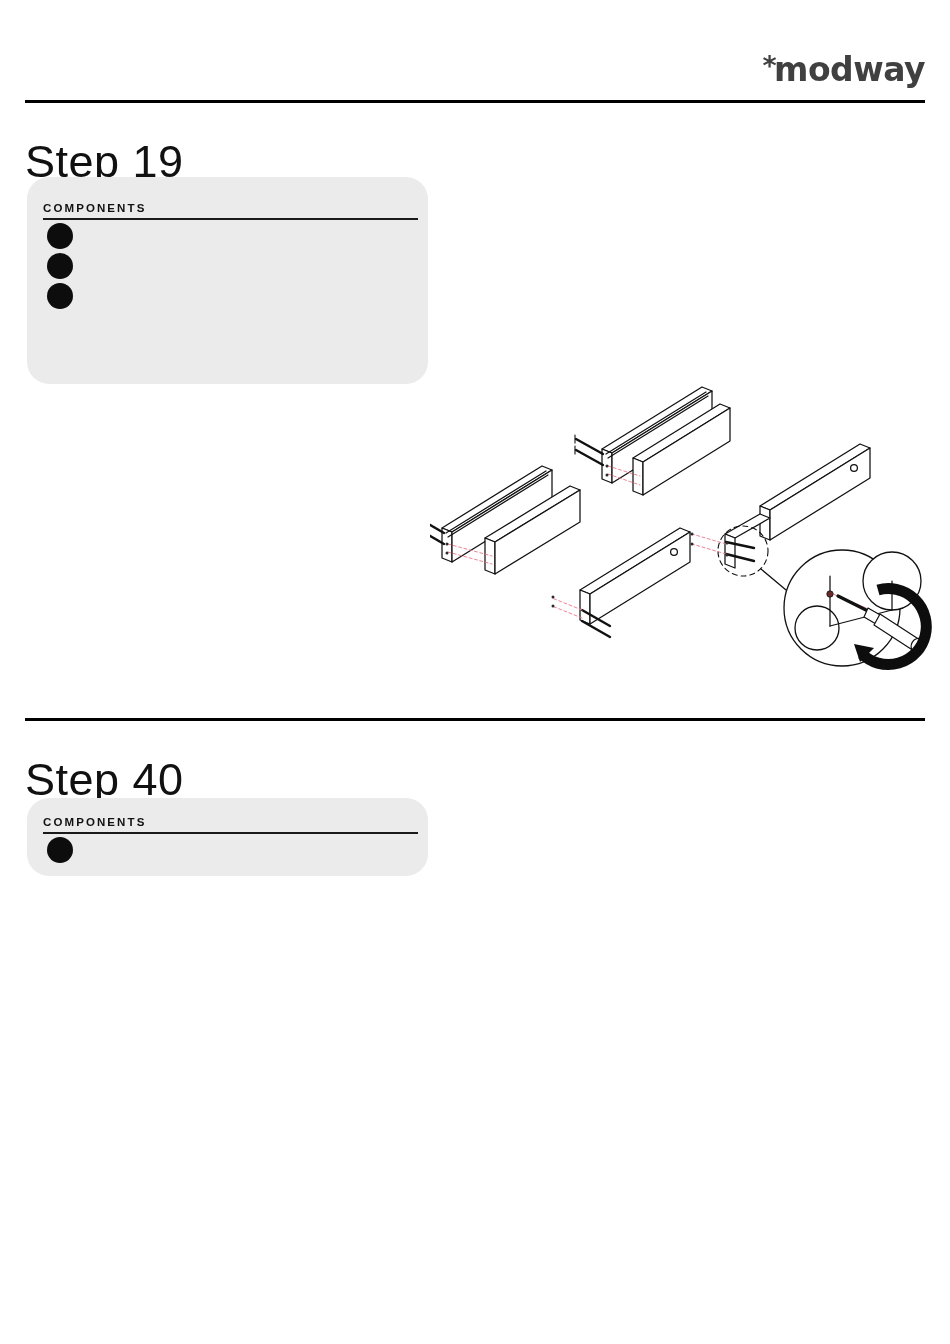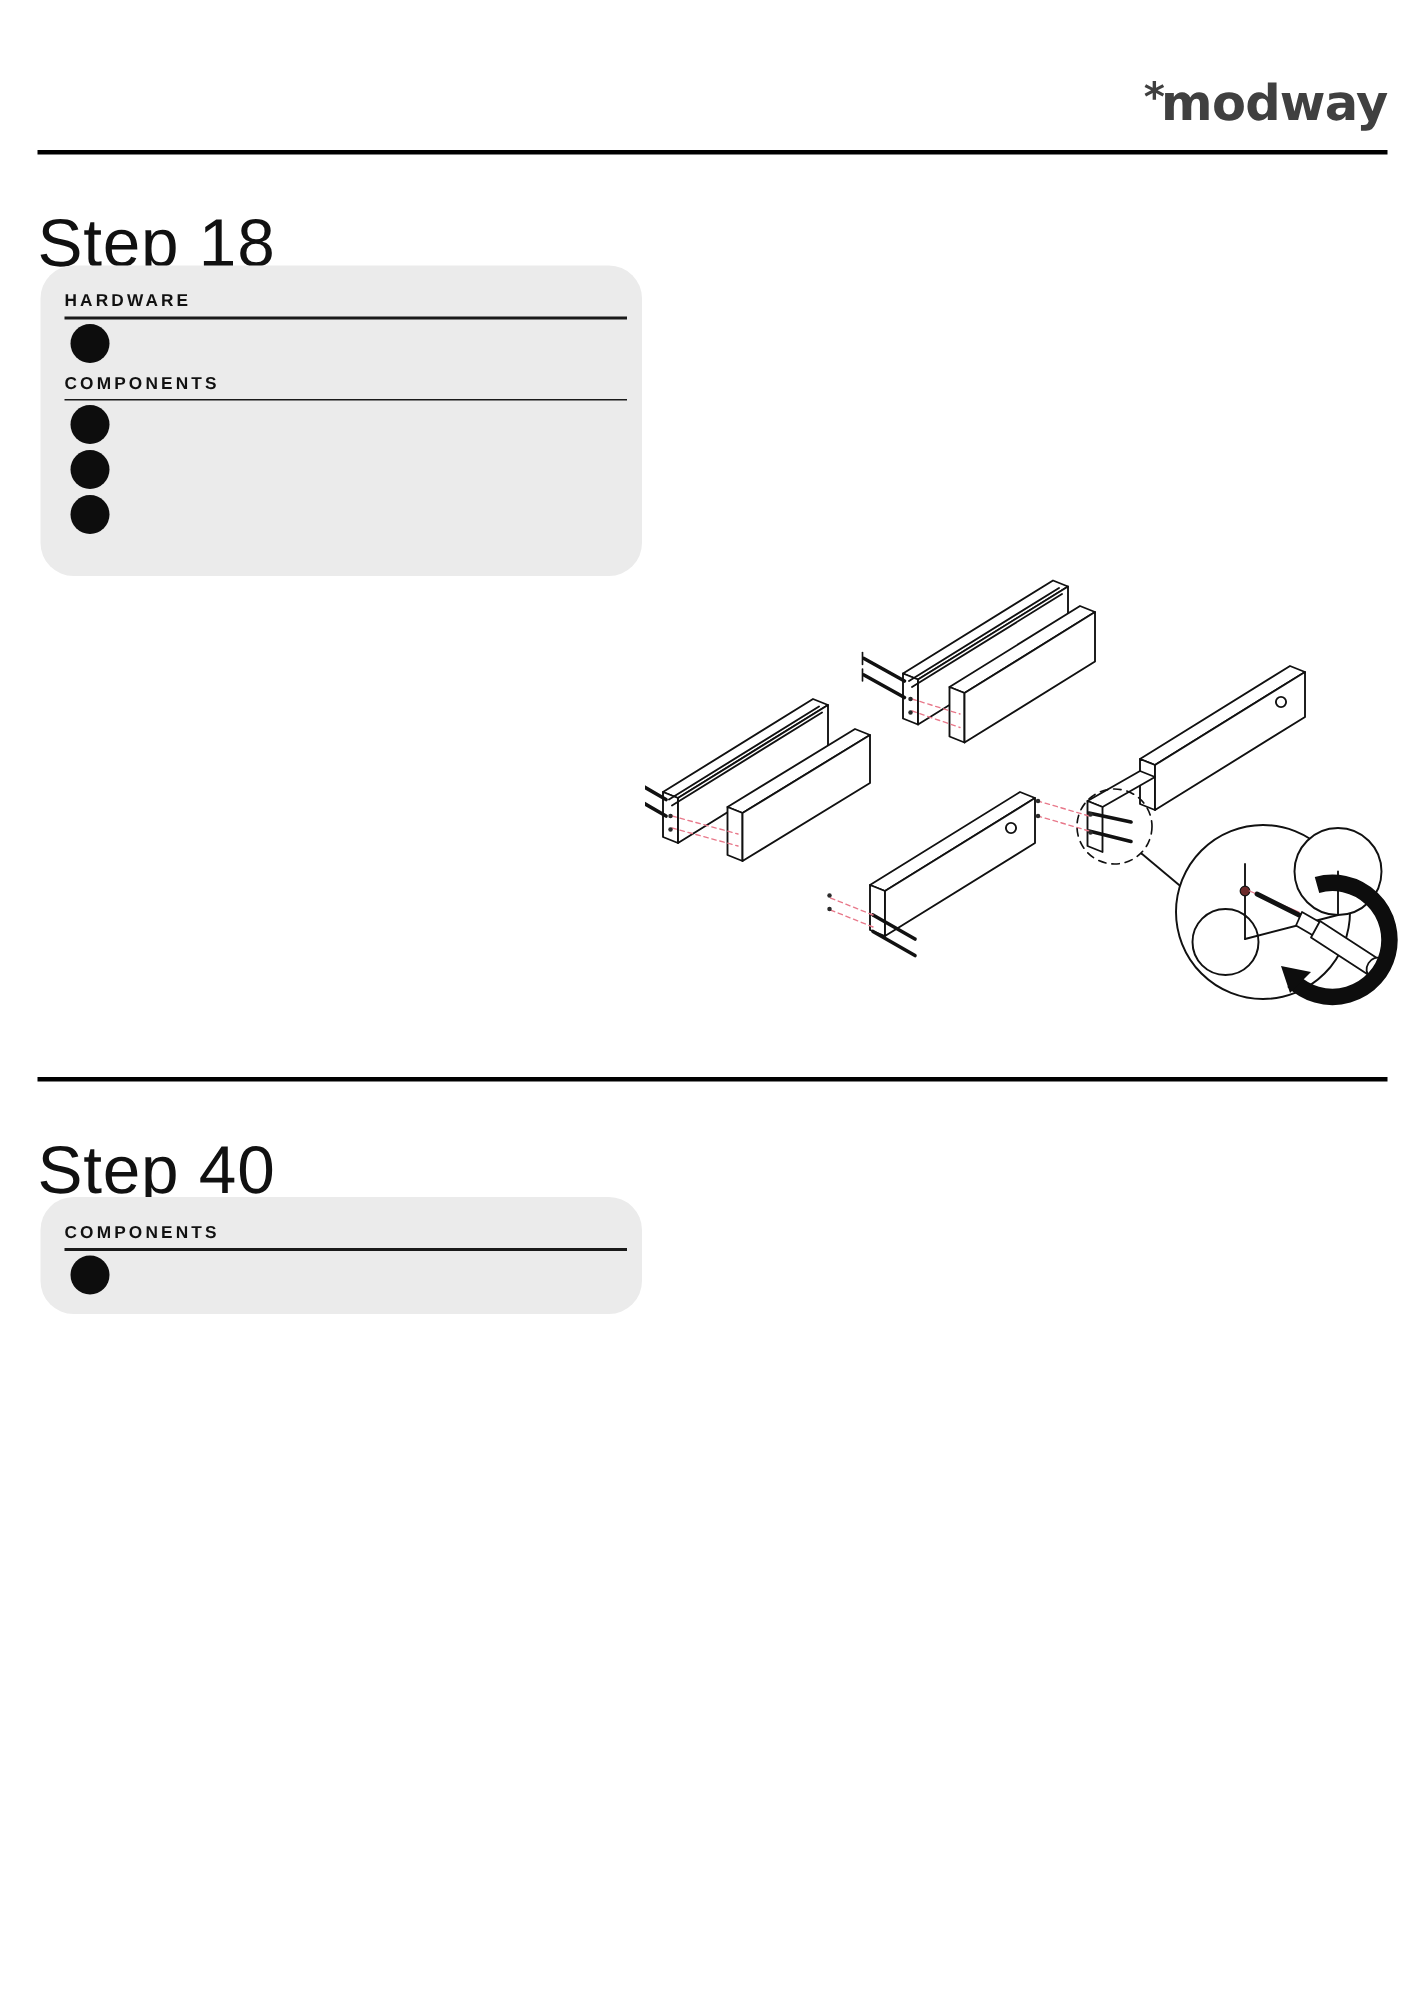--- a/index.html
+++ b/index.html
@@ -117,33 +117,24 @@
 </style>
 </head>
 <body>
 
 <div class="brand">
   <span class="ast">*</span><span>modway</span>
 </div>
 
 <section class="step-section" id="step-19">
   <div class="rule"></div>
-  <h1 class="step-title">Step 18</h1>
+  <h1 class="step-title">Step 19</h1>
 
   <div class="parts-panel" id="panel-19">
 
-    <div class="parts-group">
-      <div class="group-label">HARDWARE</div>
-      <div class="group-underline"></div>
-      <ul class="dot-list">
-        <li class="dot-item">
-          <span class="part-dot"></span>
-        </li>
-      </ul>
-    </div>
 
     <div class="group-gap"></div>
 
     <div class="parts-group">
       <div class="group-label">COMPONENTS</div>
       <div class="group-underline"></div>
       <ul class="dot-list">
         <li class="dot-item">
           <span class="part-dot"></span>
         </li>

